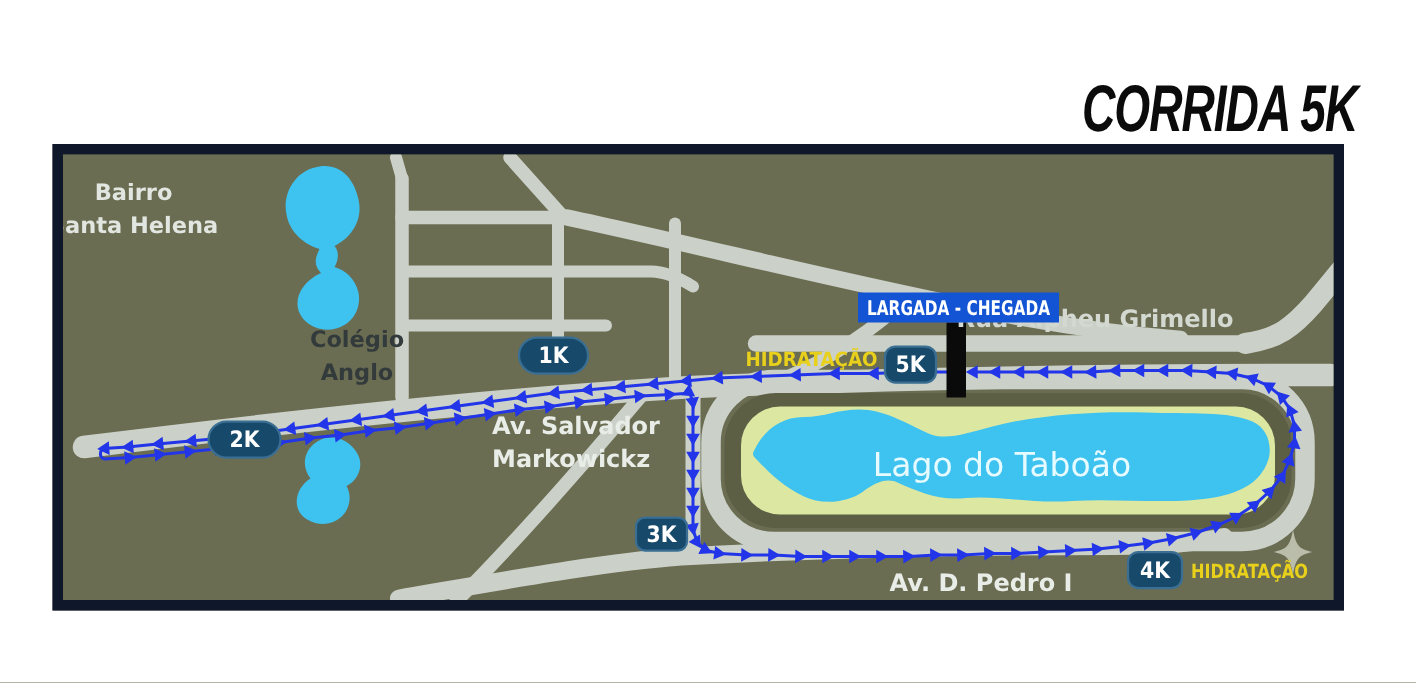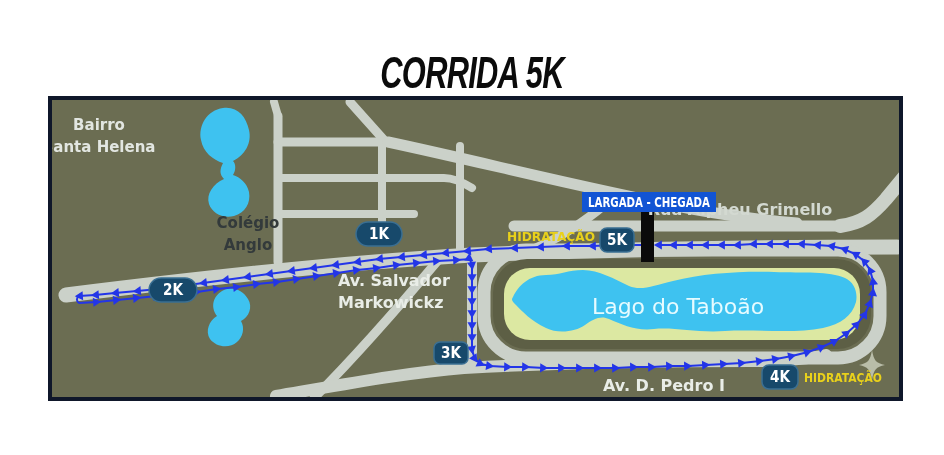--- a/index.html
+++ b/index.html
@@ -1,33 +1,33 @@
 <!DOCTYPE html>
 <html style="--background: #6b6d52; --road: #cbd1c9; --water: #3ec2f0; --park: #dce8a2; --park-ring: #5d5f45; --route: #2335e8; --km-badge: #17496b; --km-badge-border: #3a6f93; --largada-box: #1254d4; --hydration-text: #e9d11b; --street-text: #e9ede7; --dark-text: #333a3b; --lake-text: #e6fbff; --sparkle: #b9bda9;"><head>
 <meta charset="utf-8">
 <style>
   html,body{margin:0;padding:0;}
   body{
     width:944px;height:455px;position:relative;background:#ffffff;
     font-family:"DejaVu Sans","Liberation Sans",sans-serif;overflow:hidden;
   }
   .title-wrap{
-    position:absolute;top:48px;left:0;width:944px;text-align:center;
+    position:absolute;top:48px;left:0;width:944px;text-align:right;
   }
   .title{
     display:inline-block;
     font-family:"Liberation Sans",sans-serif;
     font-weight:bold;font-style:italic;
     font-size:44px;letter-spacing:-1px;color:#0b0b0b;
     transform:scaleX(0.70);transform-origin:center;
     white-space:nowrap;
   }
   .map-frame{
-    position:absolute;left:48px;top:96px;width:847px;height:297px;
-    border:4px solid #0f172a;background:var(--background);
+    position:absolute;left:35px;top:96px;width:847px;height:297px;
+    border:7px solid #0f172a;background:var(--background);
   }
   .map-frame svg{display:block;}
   text{user-select:none;}
   .street{fill:var(--street-text);font-weight:bold;font-size:16px;}
   .street-dim{fill:#d3d9d1;font-weight:bold;font-size:16px;}
   .bairro{fill:#e2e6e1;font-weight:bold;font-size:15px;}
   .dark-label{fill:var(--dark-text);font-weight:bold;font-size:15px;}
   .hydr{fill:var(--hydration-text);font-weight:bold;font-size:13px;}
   .km-text{fill:#ffffff;font-weight:bold;font-size:15px;}
   .lago-label{fill:var(--lake-text);font-size:22px;}

